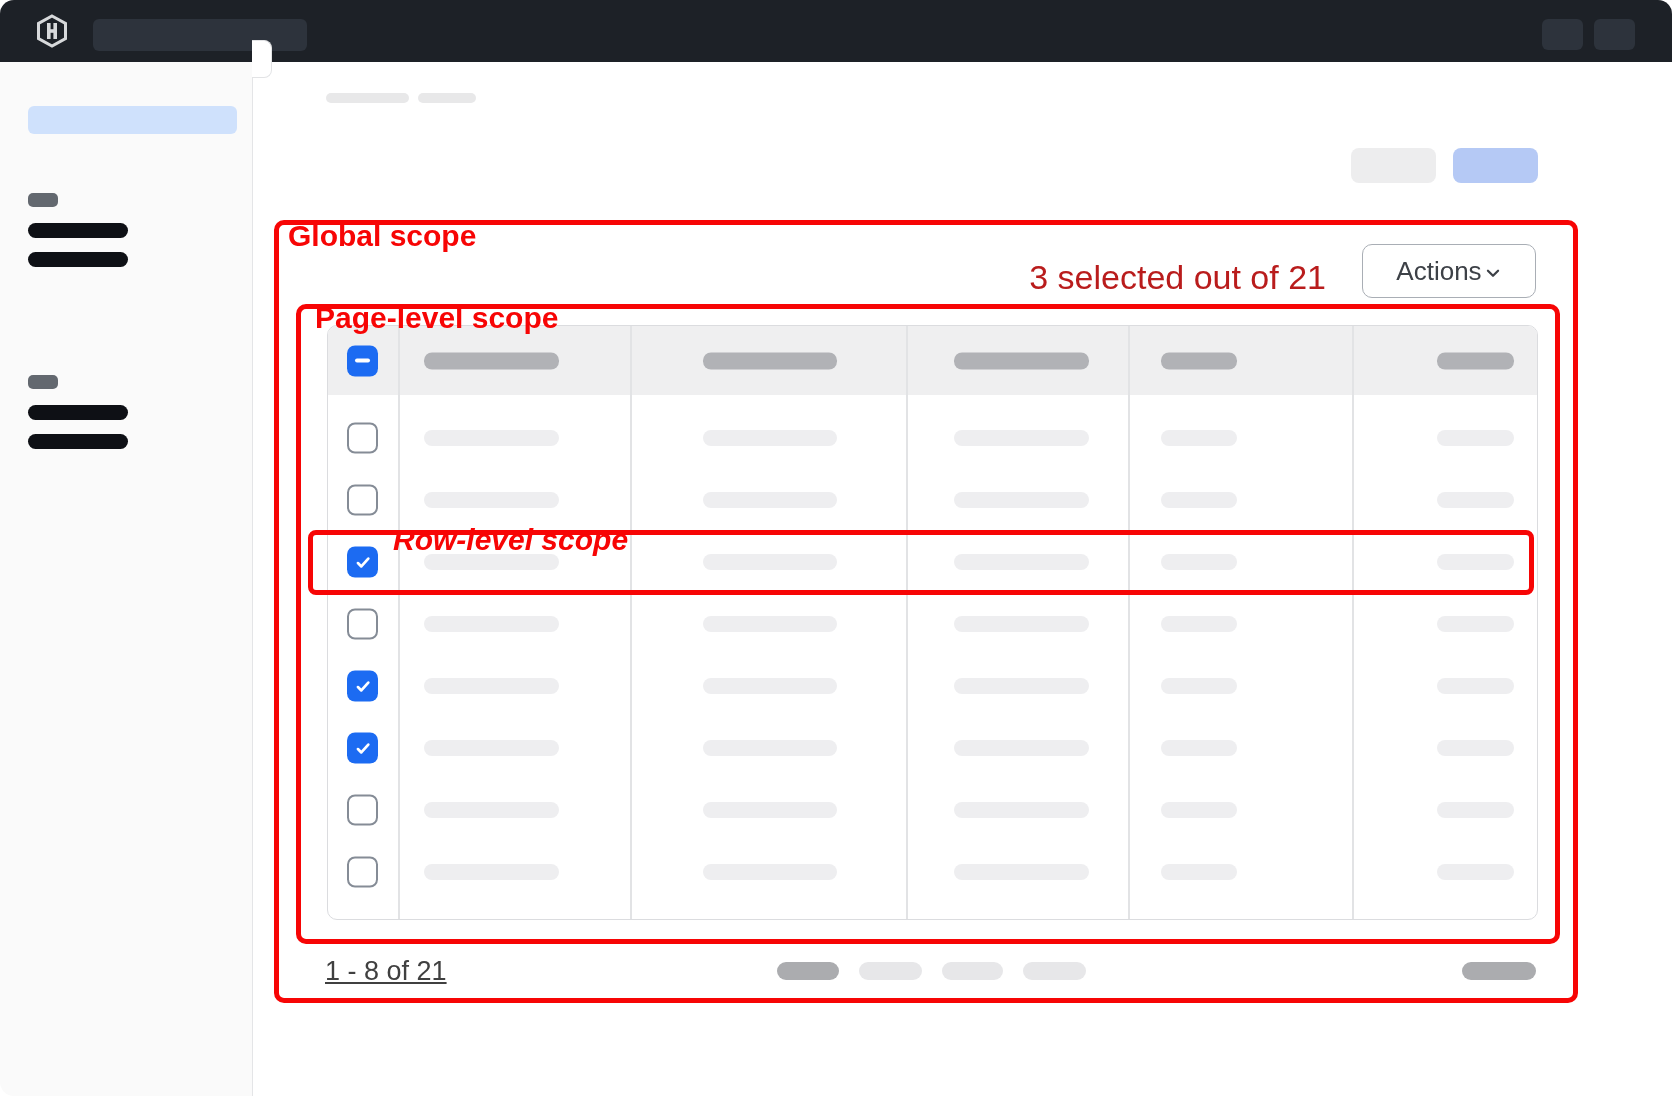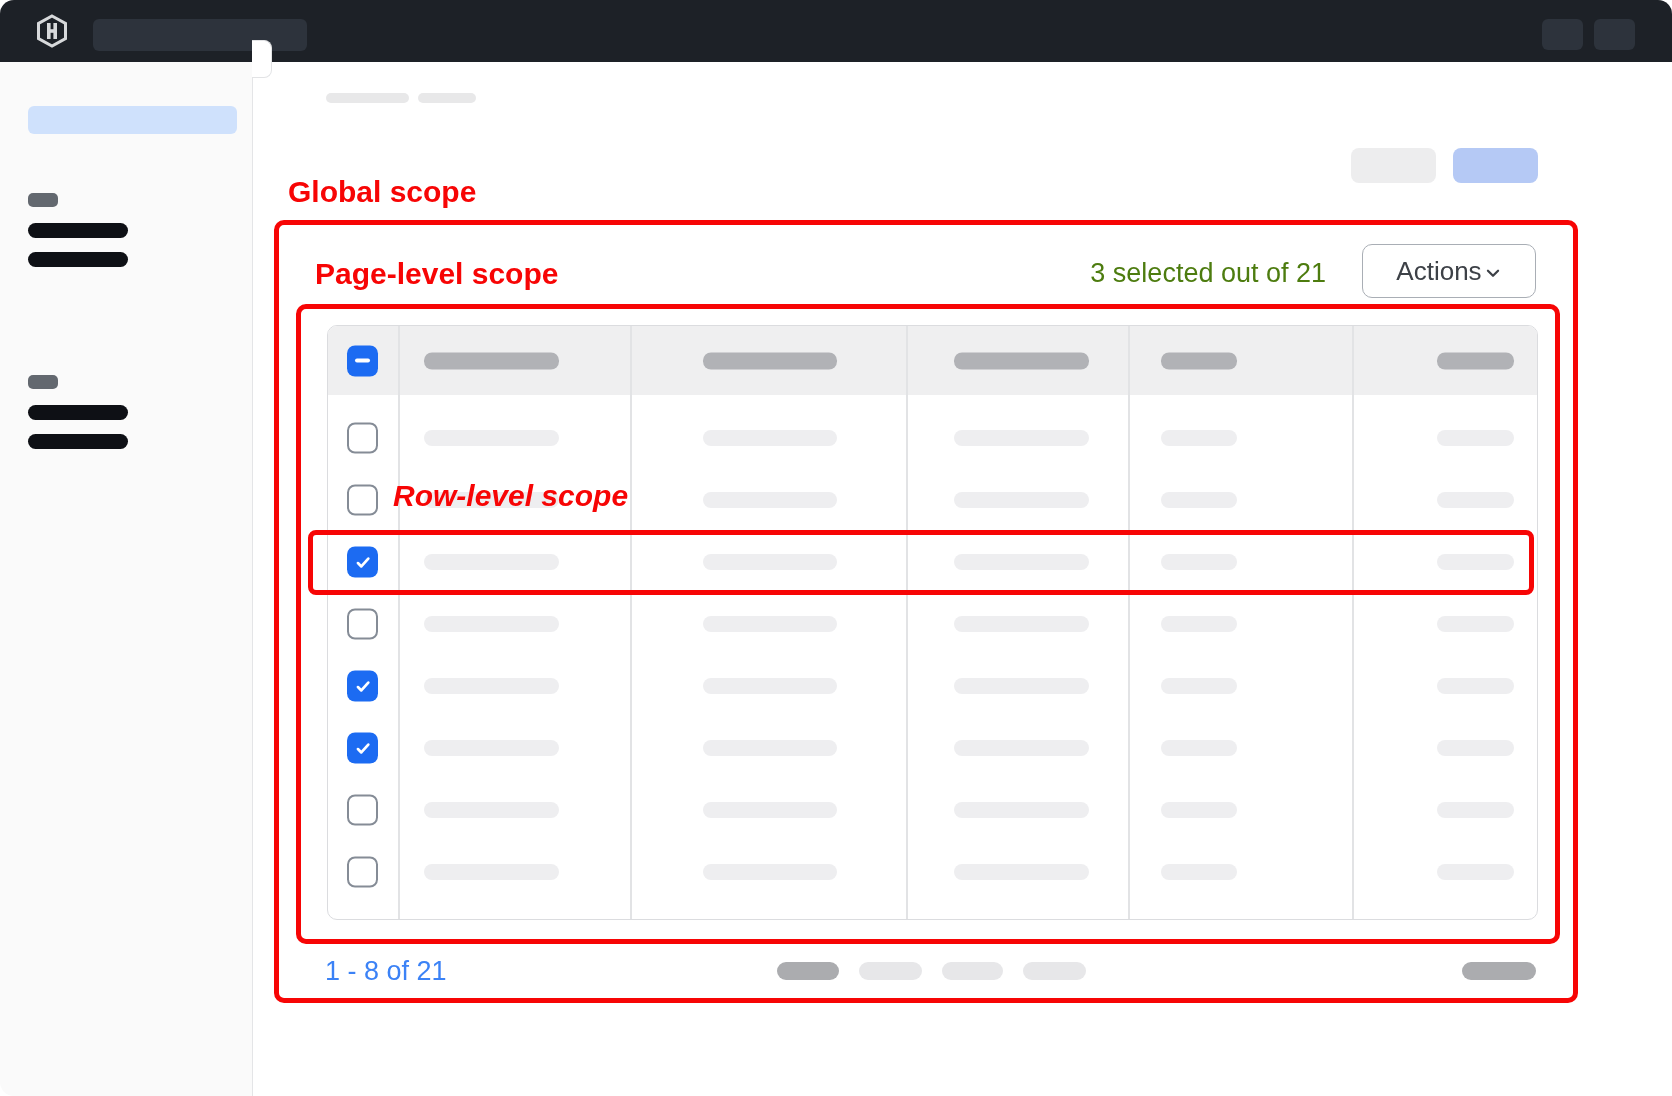--- a/index.html
+++ b/index.html
@@ -24,26 +24,26 @@
   .crumb{position:absolute;top:93px;height:10px;background:#E8E8E9;border-radius:5px;}
   .crumb.c1{left:326px;width:83px;} .crumb.c2{left:418px;width:58px;}
   .pgbtn{position:absolute;top:148px;width:85px;height:35px;border-radius:8px;}
   .pgbtn.gray{left:1351px;background:#EDEDEE;}
   .pgbtn.blue{left:1453px;background:#B5C9F5;}
   
   .anno-box{position:absolute;border:5px solid #F70505;border-radius:10px;pointer-events:none;z-index:30;box-sizing:border-box;}
   .anno-global{left:274px;top:220px;width:1304px;height:783px;}
   .anno-page{left:296px;top:304px;width:1264px;height:640px;}
   .anno-row{left:308px;top:530px;width:1226px;height:65px;border-radius:8px;}
-  .anno-label{position:absolute;color:#F70505;font-weight:bold;font-size:30px;line-height:1;z-index:31;white-space:nowrap;}
+  .anno-label{position:absolute;color:#F70505;font-weight:bold;font-size:30px;line-height:1;z-index:31;white-space:nowrap;margin-top:44px;}
   .lbl-global{left:288px;top:177px;}
   .lbl-page{left:315px;top:259px;}
   .lbl-row{left:393px;top:481px;font-style:italic;}
   
-  .sel-summary{position:absolute;top:258px;left:1020px;width:306px;text-align:right;font-size:27px;color:#4d7c0f;z-index:5;}
+  .sel-summary{position:absolute;top:258px;left:1020px;width:306px;text-align:right;font-size:34px;color:#b91c1c;z-index:5;}
   .actions-btn{position:absolute;left:1362px;top:244px;width:174px;height:54px;background:#fff;border:1.5px solid #A9AEB5;border-radius:10px;box-sizing:border-box;display:flex;align-items:center;justify-content:center;gap:2px;font-size:26px;color:#3D4147;z-index:5;cursor:pointer;}
   .actions-btn svg{margin-top:3px;}
   
   .table{position:absolute;left:327px;top:325px;width:1211px;height:595px;background:#fff;border:1.5px solid #DBDCDF;border-radius:10px;box-sizing:border-box;overflow:hidden;z-index:4;}
   .thead{position:absolute;left:0;top:0;width:100%;height:69px;background:#EFEFF0;}
   .vline{position:absolute;top:0;bottom:0;width:1.5px;background:#E2E3E5;}
   .vl1{left:70px;} .vl2{left:302px;} .vl3{left:578px;} .vl4{left:800px;} .vl5{left:1024px;}
   .hrow{position:absolute;left:0;width:100%;height:62px;}
   .cell{position:absolute;top:0;height:100%;}
   .cell.cb-cell{left:0;width:70px;}
@@ -52,21 +52,21 @@
   .pill{position:absolute;top:50%;transform:translateY(-50%);height:16px;border-radius:8px;background:#EEEEF0;}
   .thead .pill{background:#B1B2B6;height:17px;}
   .pill.p2{left:26px;width:135px;} .pill.p3{left:73px;width:134px;}
   .pill.p4{left:48px;width:135px;} .pill.p5{left:33px;width:76px;}
   .pill.p6{right:25px;width:77px;}
   .cb{position:absolute;left:19px;top:50%;transform:translateY(-50%);width:31px;height:31px;border-radius:8px;box-sizing:border-box;cursor:pointer;display:flex;align-items:center;justify-content:center;}
   .cb.unchecked{border:2px solid #858C96;background:#fff;}
   .cb.checked,.cb.indeterminate{background:#1C6BF2;}
   .cb .dash{width:15px;height:4px;border-radius:2px;background:#fff;}
   
-  .page-range{position:absolute;left:325px;top:956px;font-size:27px;color:#3b82f6;z-index:5;}
+  .page-range{position:absolute;left:325px;top:956px;font-size:27px;color:#404040;z-index:5;text-decoration:underline;}
   .pg-pill{position:absolute;top:962px;height:18px;border-radius:9px;z-index:5;cursor:pointer;}
   .pg-pill.dark{background:#ABACAF;}
   .pg-pill.lite{background:#E7E7E9;}
   .pp1{left:777px;width:62px;} .pp2{left:859px;width:63px;}
   .pp3{left:942px;width:61px;} .pp4{left:1023px;width:63px;}
   .pp5{left:1462px;width:74px;}
 </style>
 </head>
 <body>
 

